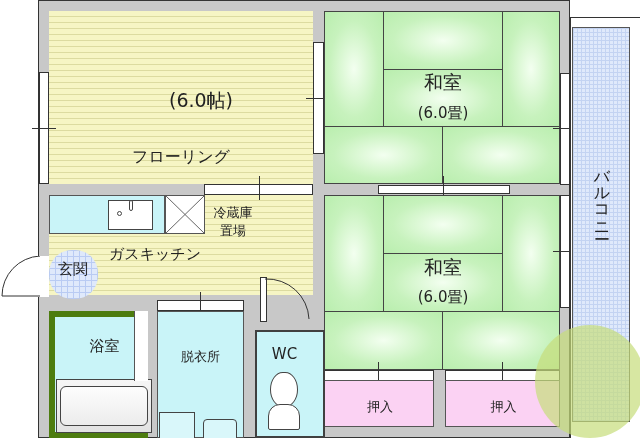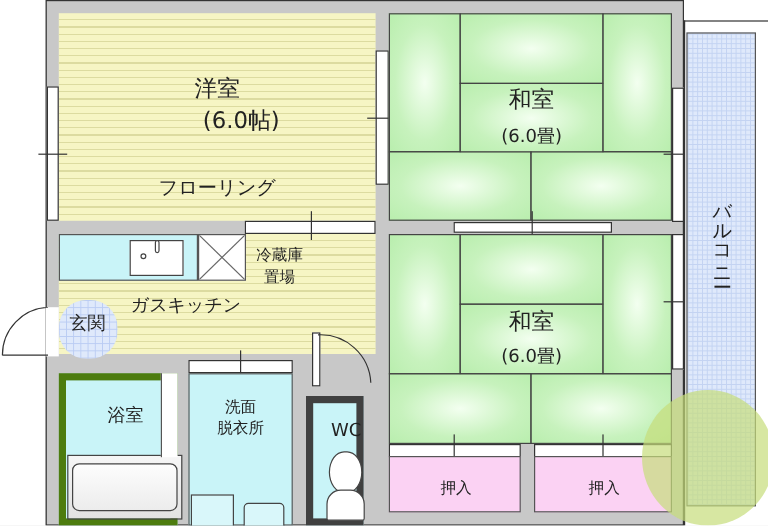--- a/index.html
+++ b/index.html
@@ -17,21 +17,20 @@
   .tick { background:#333; }
 </style>
 </head>
 <body>
 
 <div class="abs wall" style="left:38px;top:0;width:532px;height:438px;"></div>
 
 <div class="abs" style="left:38px;top:0;width:532px;height:438px;border:1px solid #333;"></div>
 
 <div class="abs flooring" style="left:49px;top:11px;width:264px;height:173px;">
-  <div class="abs label" style="left:0;width:264px;top:50px;font-size:19px;">洋室</div>
   <div class="abs label" style="left:0;width:264px;top:77px;font-size:19px;padding-left:40px;">(6.0帖)</div>
   <div class="abs label" style="left:0;width:264px;top:106px;font-size:16px;margin-top:30px;">フローリング</div>
 </div>
 
 <div class="abs win" style="left:39px;top:72px;width:10px;height:112px;"></div>
 <div class="abs tick" style="left:32px;top:128px;width:24px;height:1px;"></div>
 
 <div class="abs win" style="left:313px;top:42px;width:11px;height:112px;"></div>
 <div class="abs tick" style="left:306px;top:98px;width:22px;height:1px;"></div>
 
@@ -122,27 +121,26 @@
   <div class="abs label" style="left:0;width:99px;top:20px;font-size:15px;">浴室</div>
   <div class="abs" style="left:1px;top:62px;width:96px;height:54px;background:linear-gradient(#f6f6f6,#e2e2e2);border:1px solid #444;">
     <div class="abs" style="left:3px;top:6px;width:88px;height:40px;border:1px solid #444;border-radius:6px;background:linear-gradient(#fdfdfd,#ececec);"></div>
   </div>
 </div>
 <div class="abs" style="left:134px;top:311px;width:14px;height:70px;background:#fff;border-left:1px solid #555;"></div>
 
 <div class="abs win" style="left:157px;top:300px;width:87px;height:11px;"></div>
 <div class="abs tick" style="left:200px;top:292px;width:1px;height:24px;"></div>
 <div class="abs aqua" style="left:157px;top:311px;width:87px;height:127px;border:1px solid #555;">
-  <div class="abs label" style="left:0;width:85px;top:18px;font-size:13px;">洗面</div>
   <div class="abs label" style="left:0;width:85px;top:36px;font-size:13px;">脱衣所</div>
   <div class="abs" style="left:1px;top:-2px;margin-top:102px;width:36px;height:36px;border:1px solid #444;background:#d9f7fa;"></div>
   <div class="abs" style="left:45px;top:107px;width:34px;height:24px;border:1px solid #444;border-radius:4px;background:#d9f7fa;"></div>
 </div>
 
-<div class="abs aqua" style="left:255px;top:330px;width:48px;height:108px;border:6px solid #404040;">
+<div class="abs aqua" style="left:255px;top:330px;width:70px;height:108px;border:2px solid #404040;">
   <div class="abs label" style="left:0;width:55px;top:13px;font-size:15px;">WC</div>
   <div class="abs" style="left:13px;top:40px;width:28px;height:35px;border:1px solid #444;border-radius:50%/55%;background:#fff;"></div>
   <div class="abs" style="left:11px;top:72px;width:32px;height:26px;border:1px solid #444;border-radius:12px 12px 2px 2px;background:#fff;"></div>
 </div>
 
 <div class="abs" style="left:520px;top:325px;width:120px;height:113px;opacity:0.7;">
   <div class="abs" style="left:15px;top:0;width:110px;height:113px;border-radius:50%;background:#c6dd7a;"></div>
 </div>
 
 </body></html>

